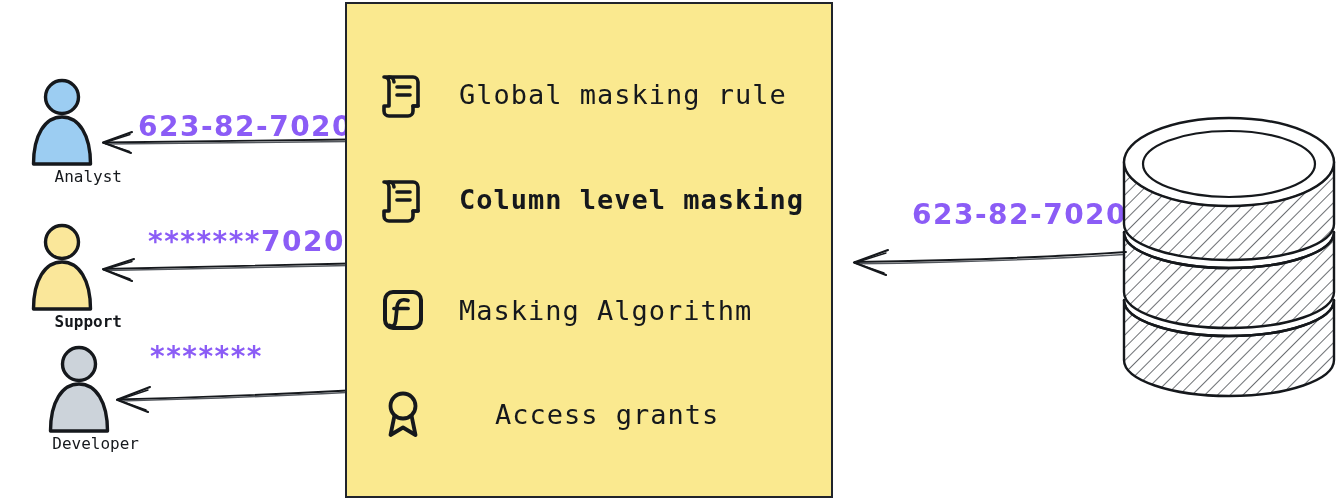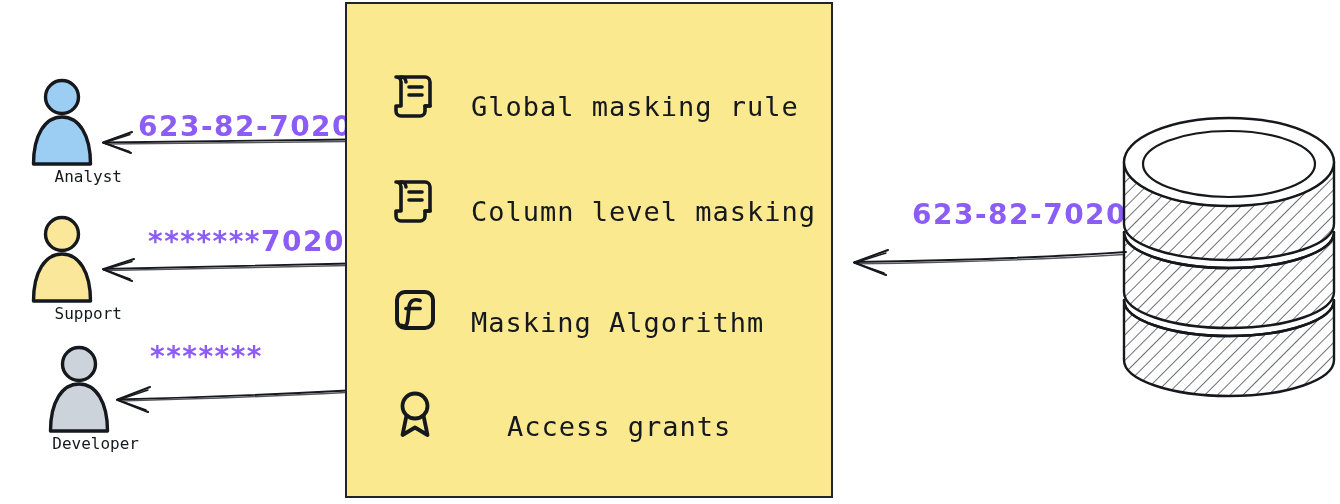--- a/index.html
+++ b/index.html
@@ -61,23 +61,23 @@
     left: 345px;
     top: 2px;
     width: 488px;
     height: 496px;
     background: #fae98f;
     border: 2.5px solid #20242b;
     box-sizing: border-box;
   }
   .policy-row {
     position: absolute;
-    left: 40px;
+    left: 28px;
     display: flex;
-    align-items: flex-end;
+    align-items: center;
     height: 56px;
   }
   .policy-icon {
     width: 56px;
     height: 56px;
     flex: 0 0 56px;
     display: flex;
     align-items: center;
     justify-content: center;
   }
@@ -114,21 +114,21 @@
 
   <div class="arrow-label" style="left:138px; top:110px;">623-82-7020</div>
 
   <svg class="arrow-svg" style="left:80px; top:120px;" width="272" height="40" viewBox="0 0 272 40">
     <path d="M270 19.5 C210 20.6 130 21.4 24 22.5" fill="none" stroke="#15181c" stroke-width="1.9" stroke-linecap="round"></path>
     <path d="M268 21.5 C205 22.4 125 23.2 26 24" fill="none" stroke="#54585e" stroke-width="1.5" stroke-linecap="round"></path>
     <path d="M23 22.6 L52 12 M23 22.6 L51 33" fill="none" stroke="#15181c" stroke-width="2.1" stroke-linecap="round"></path>
     <path d="M23.5 23.2 L50 14.5 M24 23 L49.5 31.5" fill="none" stroke="#15181c" stroke-width="1.4" stroke-linecap="round"></path>
   </svg>
 
-  <div class="actor" id="actor-support" style="left:2px; top:215px;">
+  <div class="actor" id="actor-support" style="left:2px; top:223px;font-weight:bold;">
     <svg class="person-svg" width="74" height="88" viewBox="0 0 74 88">
       <circle cx="37" cy="19" r="16.5" fill="#fae79a" stroke="#15181c" stroke-width="3.4"></circle>
       <path d="M8.5 86 C8.5 57 20 39 37 39 C54 39 65.5 57 65.5 86 Z" fill="#fae79a" stroke="#15181c" stroke-width="3.4" stroke-linejoin="round"></path>
     </svg>
     <div class="actor-label">Support</div>
   </div>
 
   <div class="arrow-label" style="left:148px; top:225px;">*******7020</div>
 
   <svg class="arrow-svg" style="left:80px; top:248px;" width="272" height="40" viewBox="0 0 272 40">
@@ -163,21 +163,21 @@
           <path d="M11 8 h24 a5 5 0 0 1 5 5 v24 h-5 v5 a5 5 0 0 1 -5 5 h-19 a5 5 0 0 1 -5 -5 v-5 h5 v-24 a5 5 0 0 0 -5 -5 z" fill="none" stroke="#15181c" stroke-width="3.6" stroke-linejoin="round" stroke-linecap="round"></path>
           <path d="M11 8 a5 5 0 0 1 5 5 v0" fill="none" stroke="#15181c" stroke-width="3.6" stroke-linecap="round"></path>
           <line x1="19" y1="18" x2="32" y2="18" stroke="#15181c" stroke-width="3.6" stroke-linecap="round"></line>
           <line x1="19" y1="26" x2="32" y2="26" stroke="#15181c" stroke-width="3.6" stroke-linecap="round"></line>
           <line x1="35" y1="37" x2="40" y2="37" stroke="#15181c" stroke-width="3.6" stroke-linecap="round"></line>
         </svg>
       </span>
       <span class="policy-text">Global masking rule</span>
     </div>
 
-    <div class="policy-row" style="top:167px;">
+    <div class="policy-row" style="top:167px;font-weight:bold;">
       <span class="policy-icon">
         <svg width="50" height="50" viewBox="0 0 50 50">
           <path d="M11 8 h24 a5 5 0 0 1 5 5 v24 h-5 v5 a5 5 0 0 1 -5 5 h-19 a5 5 0 0 1 -5 -5 v-5 h5 v-24 a5 5 0 0 0 -5 -5 z" fill="none" stroke="#15181c" stroke-width="3.6" stroke-linejoin="round" stroke-linecap="round"></path>
           <path d="M11 8 a5 5 0 0 1 5 5 v0" fill="none" stroke="#15181c" stroke-width="3.6" stroke-linecap="round"></path>
           <line x1="19" y1="18" x2="32" y2="18" stroke="#15181c" stroke-width="3.6" stroke-linecap="round"></line>
           <line x1="19" y1="26" x2="32" y2="26" stroke="#15181c" stroke-width="3.6" stroke-linecap="round"></line>
           <line x1="35" y1="37" x2="40" y2="37" stroke="#15181c" stroke-width="3.6" stroke-linecap="round"></line>
         </svg>
       </span>
       <span class="policy-text">Column level masking</span>

